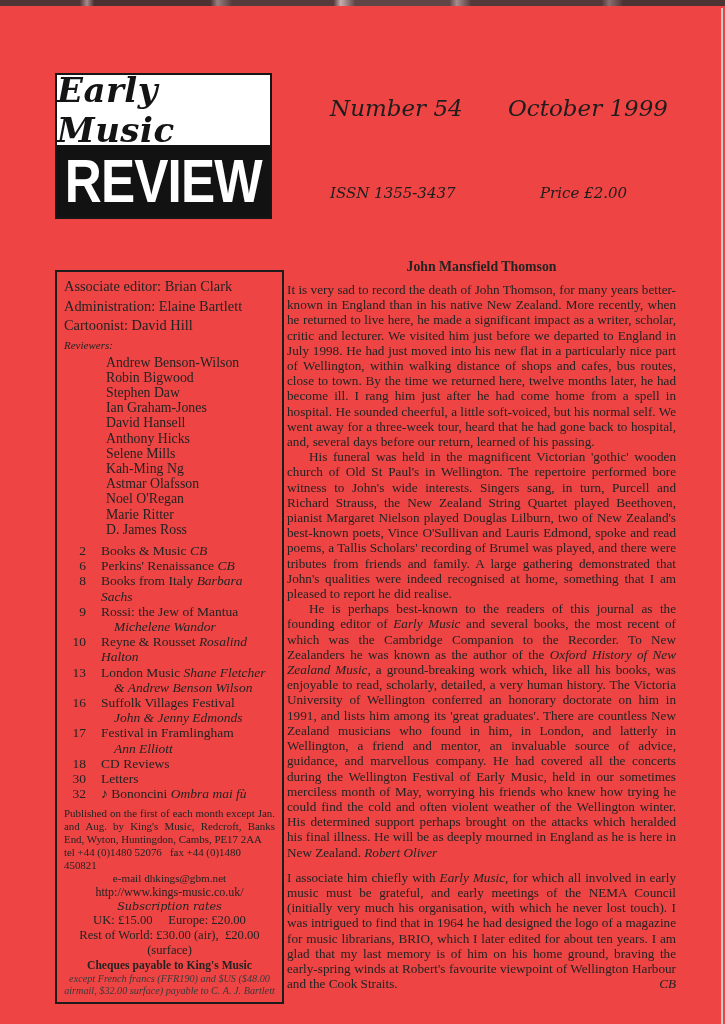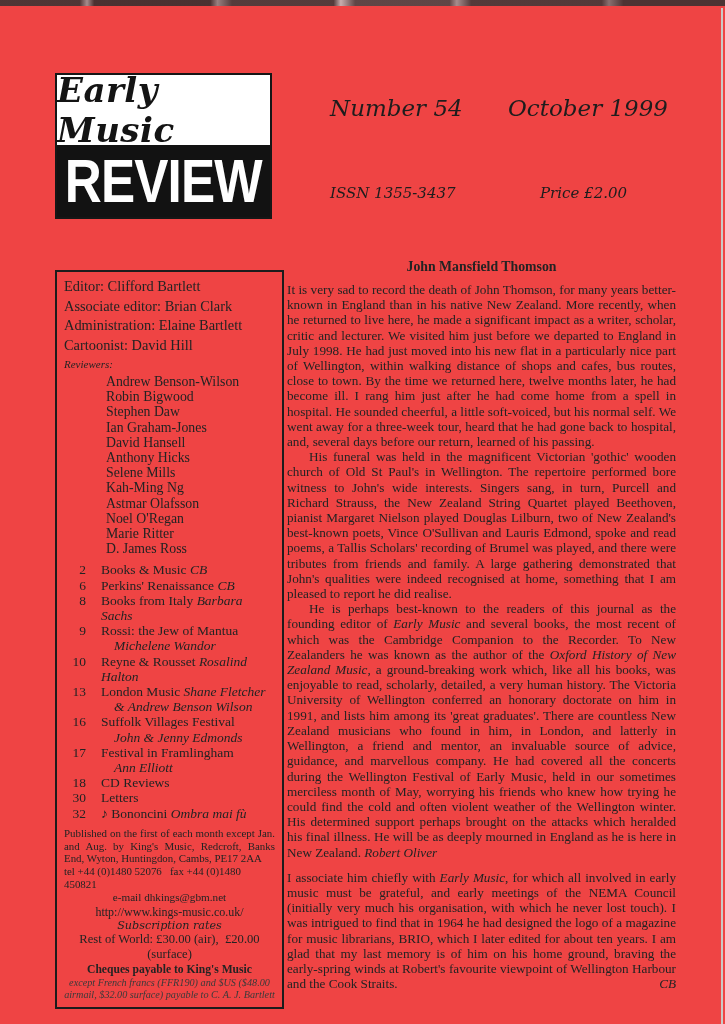--- a/index.html
+++ b/index.html
@@ -87,21 +87,20 @@
     <div class="logo-bottom">
       <span>REVIEW</span>
     </div>
   </div>
   <div class="head-right issue-number">Number 54</div>
   <div class="head-right issue-date">October 1999</div>
   <div class="head-right issn">ISSN 1355-3437</div>
   <div class="head-right price">Price £2.00</div>
 
   <div class="infobox">
-    <div class="staff-line">Editor: Clifford Bartlett</div>
     <div class="staff-line">Associate editor: Brian Clark</div>
     <div class="staff-line">Administration: Elaine Bartlett</div>
     <div class="staff-line">Cartoonist: David Hill</div>
     <div class="reviewers-label">Reviewers:</div>
     <div class="reviewer">Andrew Benson-Wilson</div>
     <div class="reviewer">Robin Bigwood</div>
     <div class="reviewer">Stephen Daw</div>
     <div class="reviewer">Ian Graham-Jones</div>
     <div class="reviewer">David Hansell</div>
     <div class="reviewer">Anthony Hicks</div>
@@ -162,20 +161,21 @@
         <span class="toc-title"><span>♪ Bononcini </span><i>Ombra mai fù</i></span>
       </div>
     </div>
 
     <div class="pub">
       <div class="pub-address">Published on the first of each month except Jan. and Aug. by King's Music, Redcroft, Banks End, Wyton, Huntingdon, Cambs, PE17 2AA</div>
       <div class="pub-tel">tel +44 (0)1480 52076   fax +44 (0)1480 450821</div>
       <div class="pub-email center">e-mail dhkings@gbm.net</div>
       <div class="pub-url center">http://www.kings-music.co.uk/</div>
       <div class="sub-label center">Subscription rates</div>
+      <div class="rates center">UK: £15.00     Europe: £20.00</div>
       <div class="rates center">Rest of World: £30.00 (air),  £20.00 (surface)</div>
       <div class="cheques center">Cheques payable to King's Music</div>
       <div class="cheques-note center">except French francs (FFR190) and $US ($48.00</div>
       <div class="cheques-note center">airmail, $32.00 surface) payable to C. A. J. Bartlett</div>
     </div>
   </div>
 
   <div class="article">
     <h1>John Mansfield Thomson</h1>
     <p><span>It is very sad to record the death of John Thomson, for many years better-known in England than in his native New Zealand. More recently, when he returned to live here, he made a significant impact as a writer, scholar, critic and lecturer. We visited him just before we departed to England in July 1998. He had just moved into his new flat in a particularly nice part of Wellington, within walking distance of shops and cafes, bus routes, close to town. By the time we returned here, twelve months later, he had become ill. I rang him just after he had come home from a spell in hospital. He sounded cheerful, a little soft-voiced, but his normal self. We went away for a three-week tour, heard that he had gone back to hospital, and, several days before our return, learned of his passing.</span></p>

